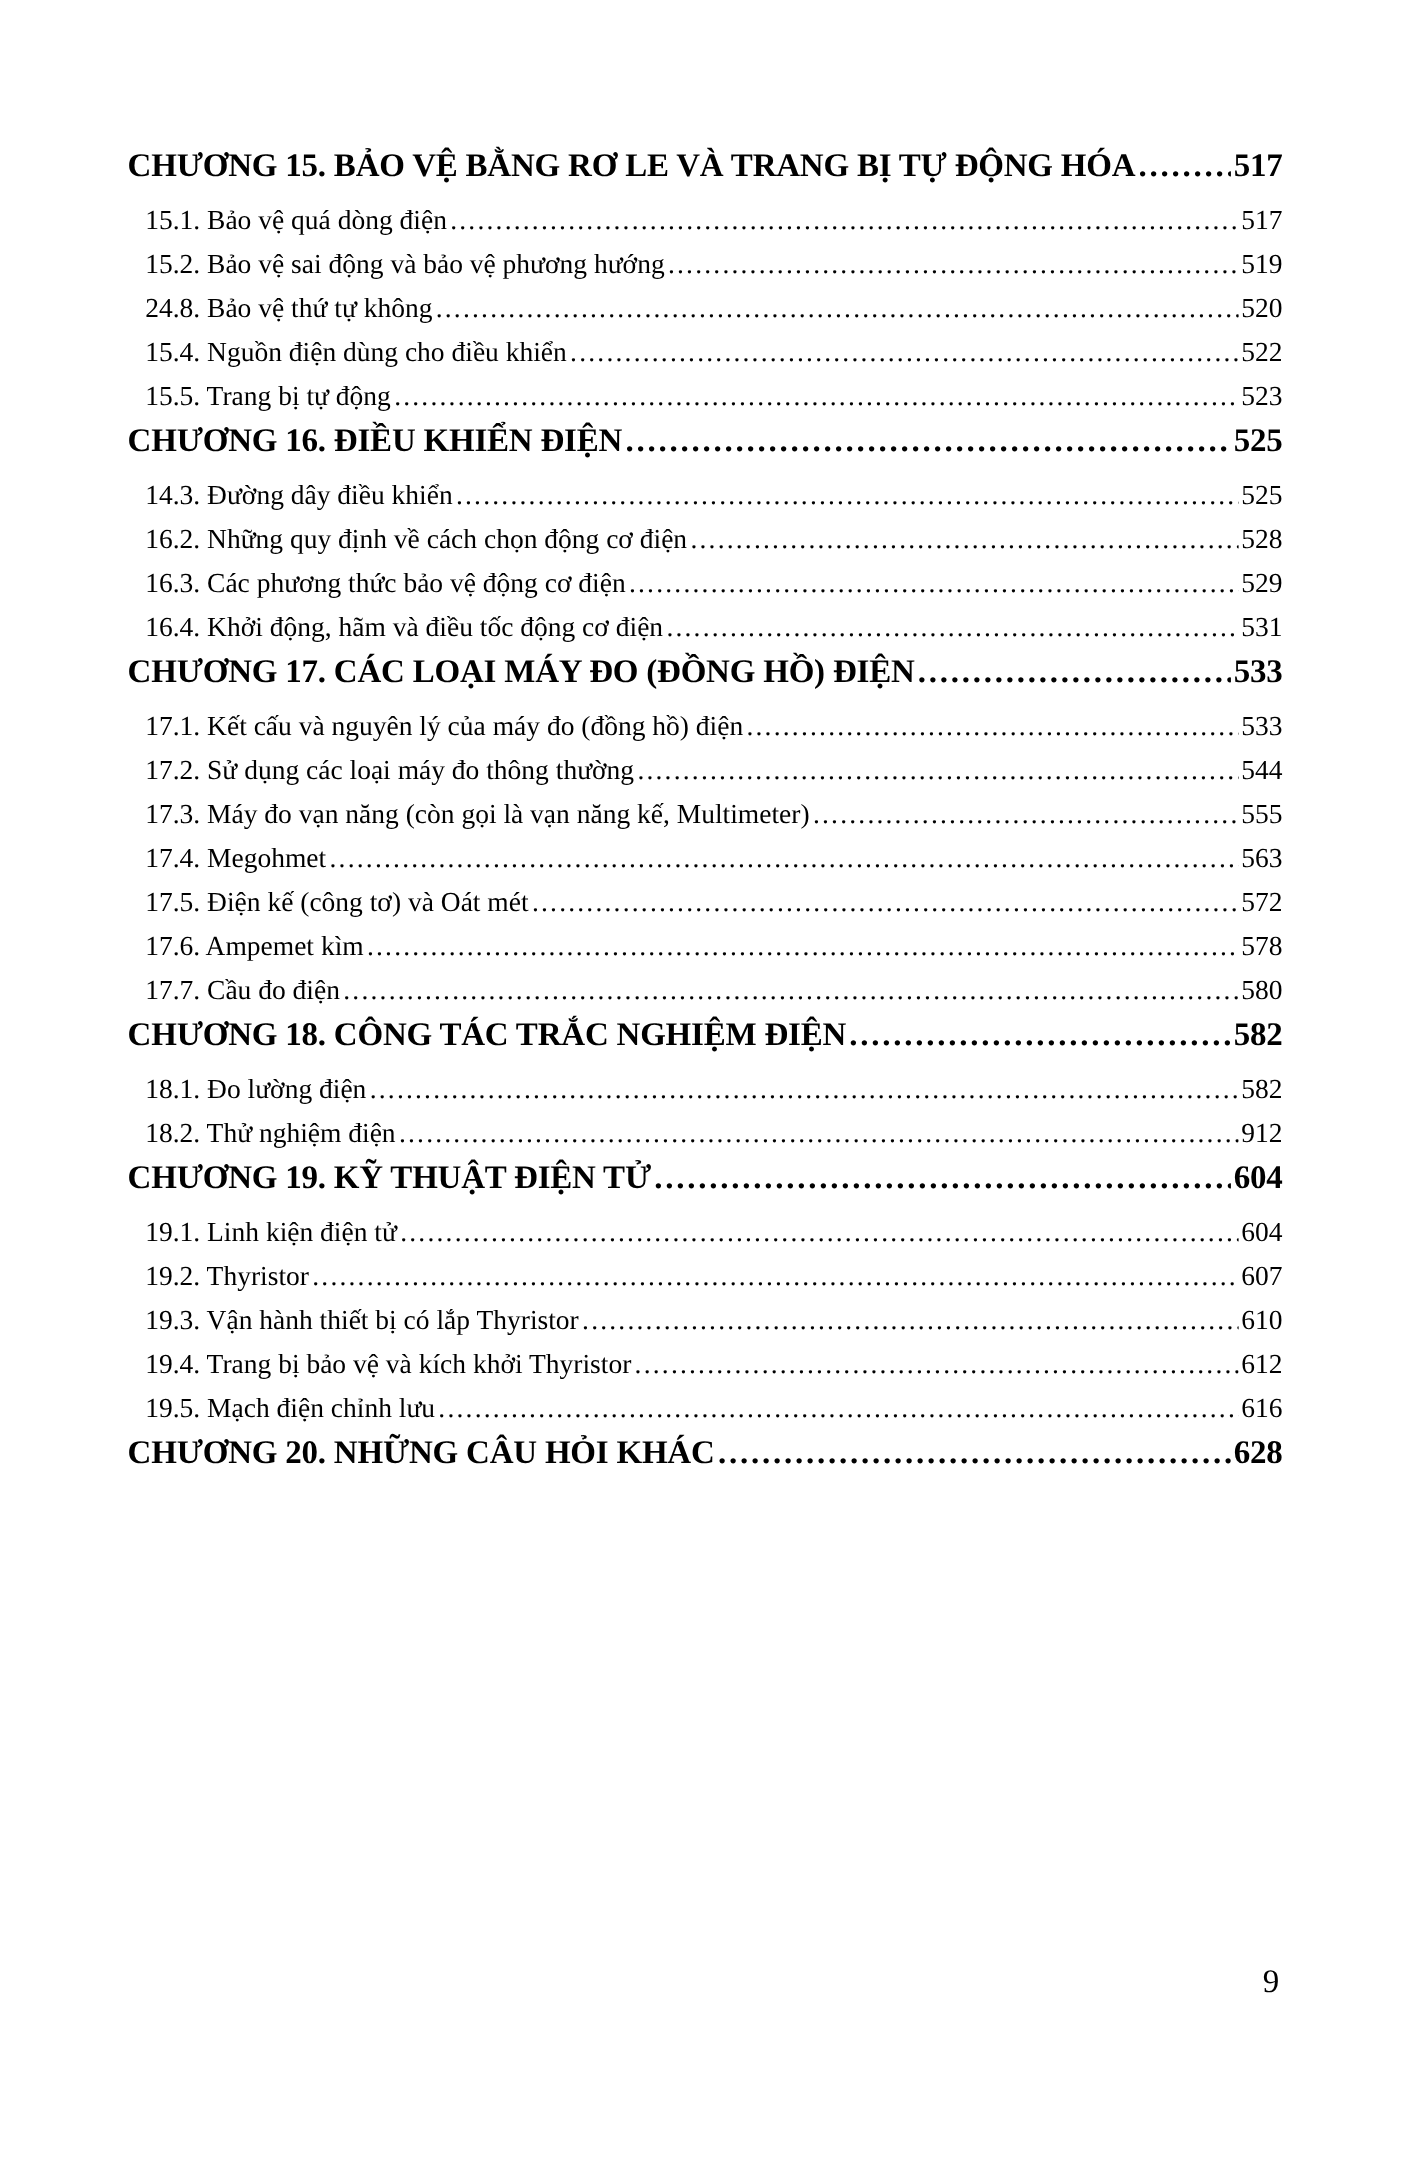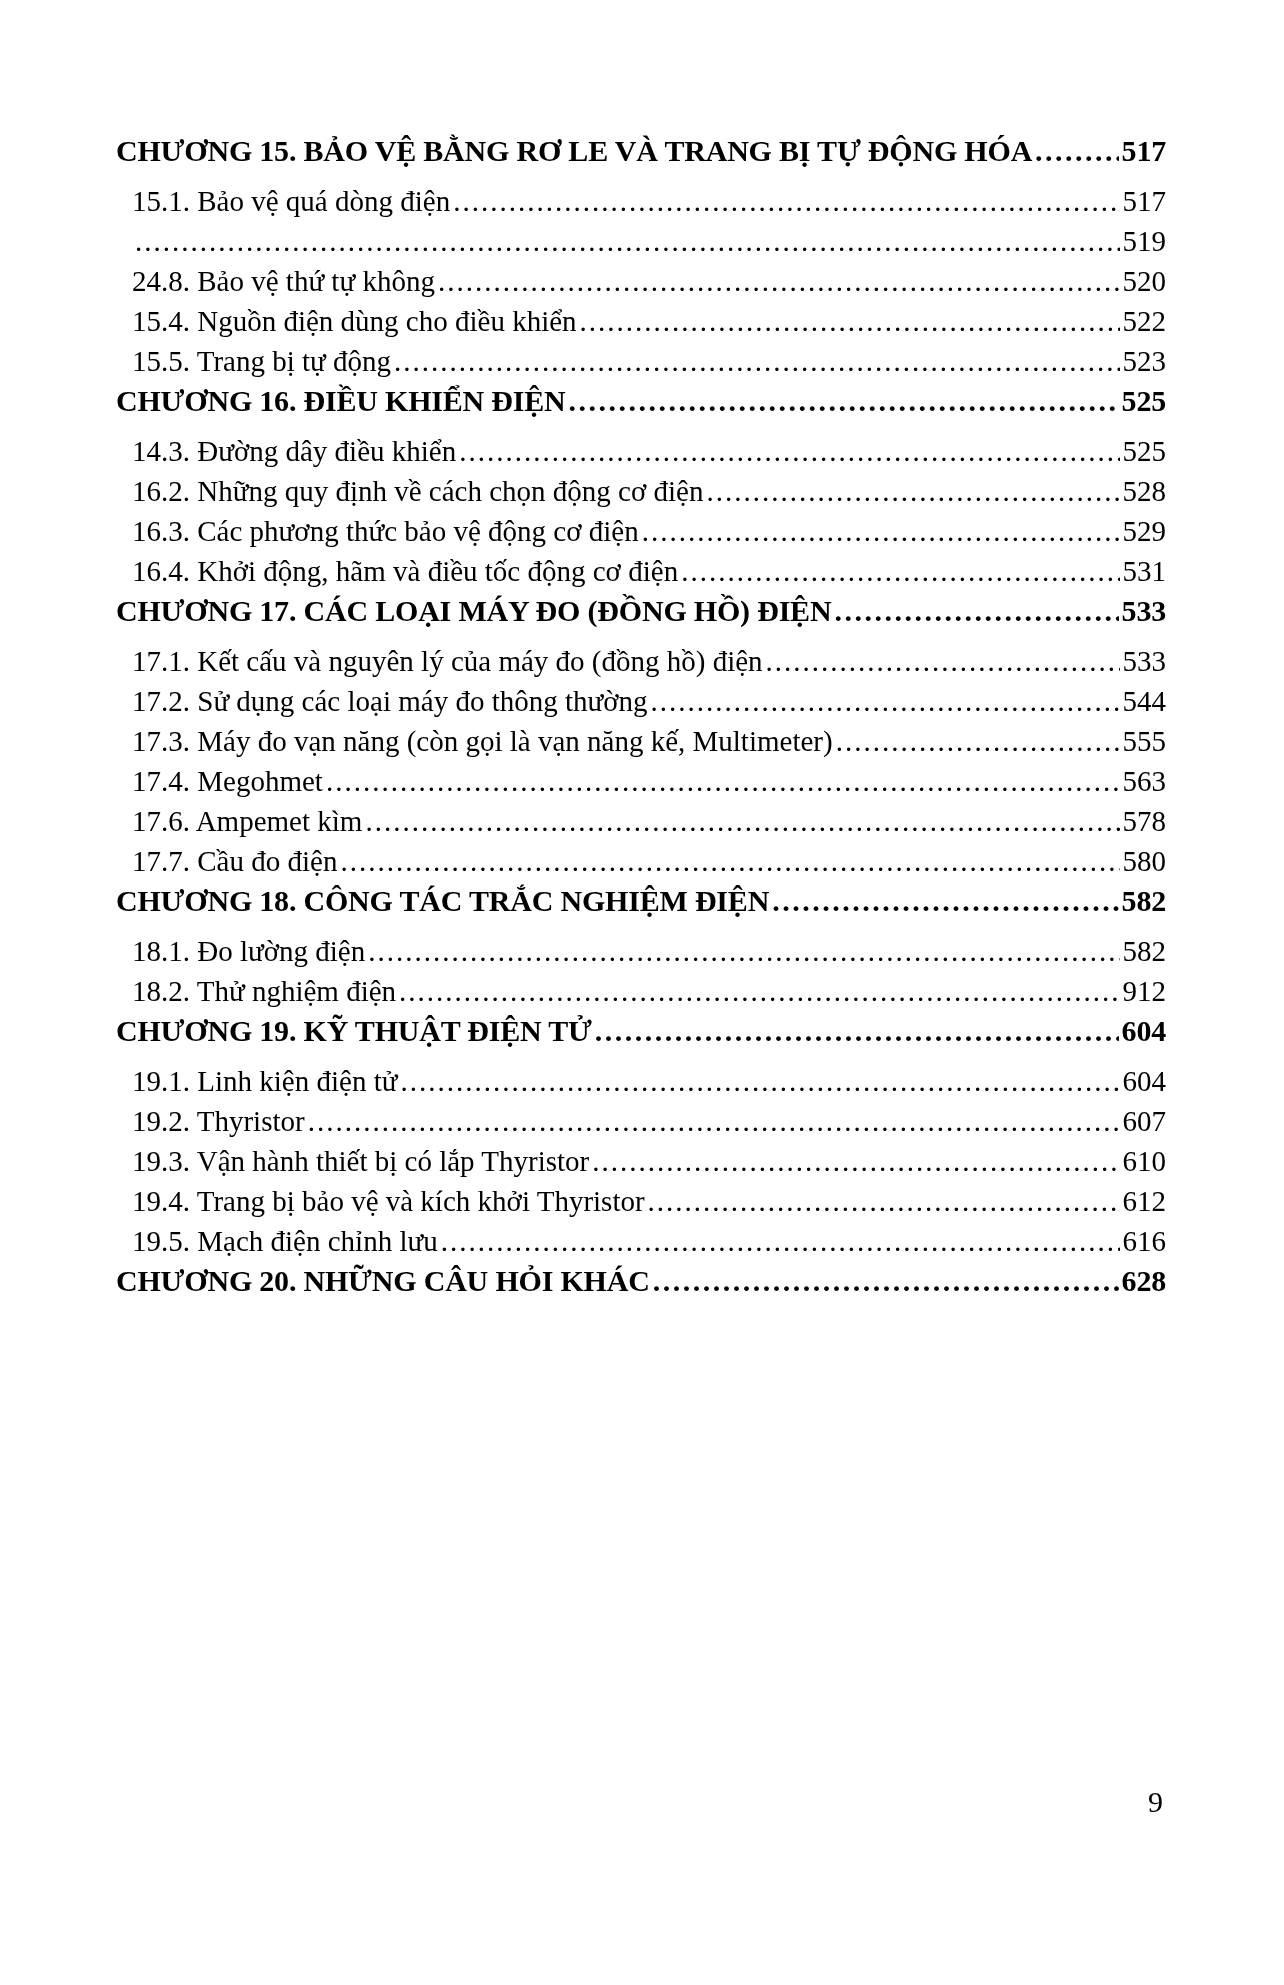--- a/index.html
+++ b/index.html
@@ -19,21 +19,21 @@
   .toc {
     position: absolute;
     left: 116px;
     top: 131px;
     width: 1050px;
   }
   .row {
     display: flex;
     align-items: baseline;
     line-height: 40px;
-    font-size: 29px;
+    font-size: 25px;
   }
   .row.chapter {
     font-weight: bold;
     font-size: 30px;
     margin-top: 0;
     margin-bottom: 10px;
     letter-spacing: -0.2px;
   }
   .row.chapter:first-child {
     margin-top: 0;
@@ -80,20 +80,21 @@
         <span class="title">CHƯƠNG 15. BẢO VỆ BẰNG RƠ LE VÀ TRANG BỊ TỰ ĐỘNG HÓA</span>
         <span class="dots"></span>
         <span class="pagenum">517</span>
       </div>
       <div class="row section">
         <span class="title">15.1. Bảo vệ quá dòng điện</span>
         <span class="dots"></span>
         <span class="pagenum">517</span>
       </div>
       <div class="row section">
+        <span class="title">15.2. Bảo vệ sai động và bảo vệ phương hướng</span>
         <span class="dots"></span>
         <span class="pagenum">519</span>
       </div>
       <div class="row section">
         <span class="title">24.8. Bảo vệ thứ tự không</span>
         <span class="dots"></span>
         <span class="pagenum">520</span>
       </div>
       <div class="row section">
         <span class="title">15.4. Nguồn điện dùng cho điều khiển</span>
@@ -147,20 +148,25 @@
       </div>
       <div class="row section">
         <span class="title">17.3. Máy đo vạn năng (còn gọi là vạn năng kế, Multimeter)</span>
         <span class="dots"></span>
         <span class="pagenum">555</span>
       </div>
       <div class="row section">
         <span class="title">17.4. Megohmet</span>
         <span class="dots"></span>
         <span class="pagenum">563</span>
+      </div>
+      <div class="row section">
+        <span class="title">17.5. Điện kế (công tơ) và Oát mét</span>
+        <span class="dots"></span>
+        <span class="pagenum">572</span>
       </div>
       <div class="row section">
         <span class="title">17.6. Ampemet kìm</span>
         <span class="dots"></span>
         <span class="pagenum">578</span>
       </div>
       <div class="row section">
         <span class="title">17.7. Cầu đo điện</span>
         <span class="dots"></span>
         <span class="pagenum">580</span>

